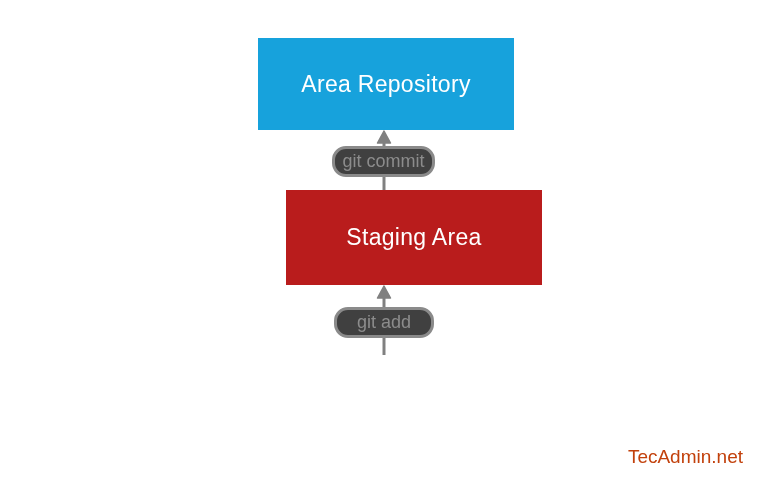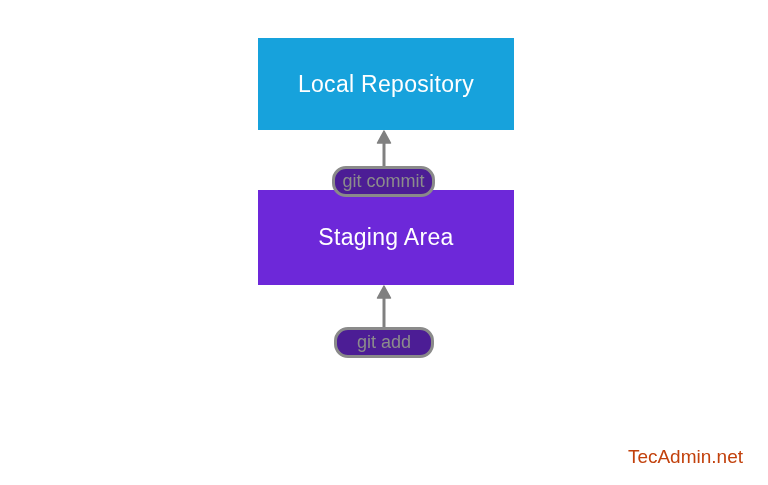--- a/index.html
+++ b/index.html
@@ -49,27 +49,26 @@
   .arrowhead {
     fill: #808080;
     stroke: #808080;
     stroke-width: 1.5;
     stroke-linejoin: round;
   }
   .pill {
     position: absolute;
     box-sizing: border-box;
     height: 31px;
-    background: #4c1d95;
+    background: #404040;
     border: 3px solid #8a8a8a;
     border-radius: 14px;
     display: flex;
     align-items: center;
     justify-content: center;
-    margin-top: 20px;
   }
   .pill-commit { left: 332px; top: 146px; width: 103px; }
   .pill-add    { left: 334px; top: 307px; width: 100px; justify-content: center; }
   .pill-label {
     color: #8c8c8c;
     font-size: 18px;
     white-space: nowrap;
   }
   .watermark {
     position: absolute;
@@ -88,24 +87,24 @@
   <svg class="connector-svg" viewBox="0 0 768 485" xmlns="http://www.w3.org/2000/svg">
 
     <line class="shaft" x1="384" y1="134" x2="384" y2="190"></line>
     <polygon class="arrowhead" points="384,131 377.5,143 390.5,143"></polygon>
 
     <line class="shaft" x1="384" y1="289" x2="384" y2="355"></line>
     <polygon class="arrowhead" points="384,286 377.5,298 390.5,298"></polygon>
   </svg>
 
   <div class="box box-local" style="background: rgb(23, 162, 220);">
-    <span class="box-label">Local Repository</span>
+    <span class="box-label">Area Repository</span>
   </div>
 
-  <div class="box box-staging" style="background: #6d28d9;">
+  <div class="box box-staging" style="background: #b91c1c; margin-left: 28px;">
     <span class="box-label">Staging Area</span>
   </div>
 
 
   <div class="pill pill-commit">
     <span class="pill-label">git commit</span>
   </div>
 
   <div class="pill pill-add">
     <span class="pill-label">git add</span>

